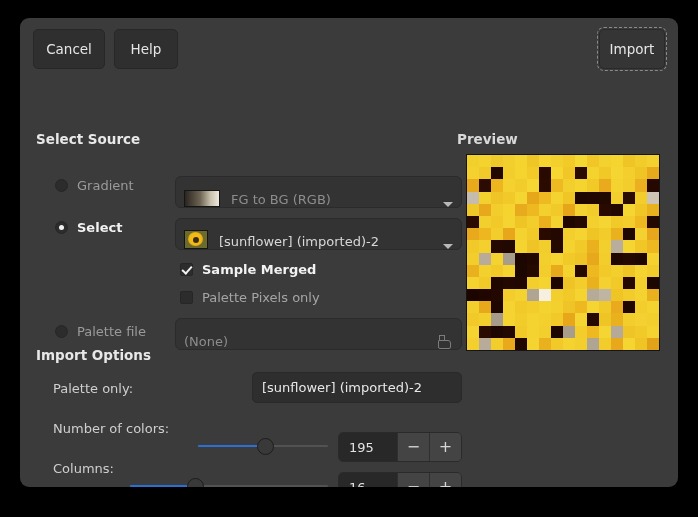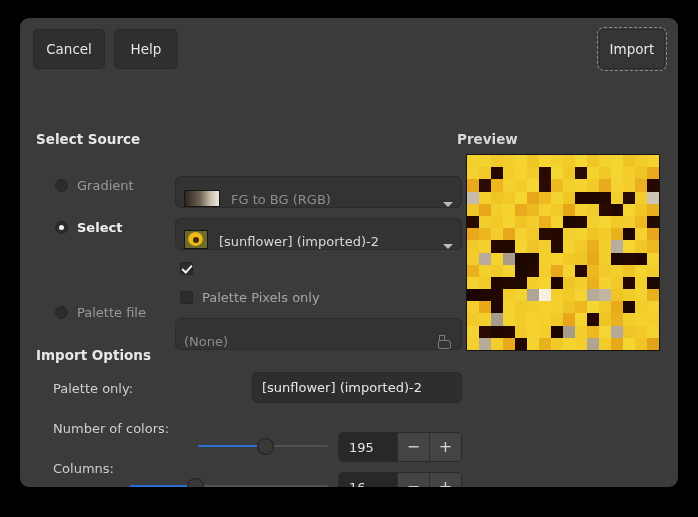--- a/index.html
+++ b/index.html
@@ -100,21 +100,21 @@
     left: 3px; top: 3px;
     width: 5px; height: 5px;
     border-radius: 50%;
     background: #f0f0f0;
   }
   .radio-label { font-size: 13px; color: #9a9a9a; white-space: nowrap; }
   .radio-label.active { color: #f2f2f2; font-weight: bold; }
 
   #row-gradient { left: 35px; top: 110px; }
   #row-image    { left: 35px; top: 152px; }
-  #row-palette  { left: 35px; top: 237px; text-align: right; }
+  #row-palette  { left: 35px; top: 256px; text-align: right; }
 
   
   .combo {
     position: absolute;
     height: 32px;
     background: #333333;
     border: 1px solid #2b2b2b;
     border-radius: 6px;
     box-sizing: border-box;
     display: flex;
@@ -357,20 +357,21 @@
       <span class="swatch-image">
         <span class="petals"></span>
           <span class="core"></span>
       </span>
       <span class="combo-text">[sunflower] (imported)-2</span>
       <span class="combo-arrow"></span>
     </div>
 
     <div class="check-row" id="row-sample-merged">
       <span class="checkbox on"></span>
+      <span class="check-label active">Sample Merged</span>
     </div>
     <div class="check-row" id="row-selected-px">
       <span class="checkbox"></span>
       <span class="check-label">Palette Pixels only</span>
     </div>
 
     <div class="radio-row" id="row-palette">
       <span class="radio"></span>
       <span class="radio-label">Palette file</span>
     </div>

